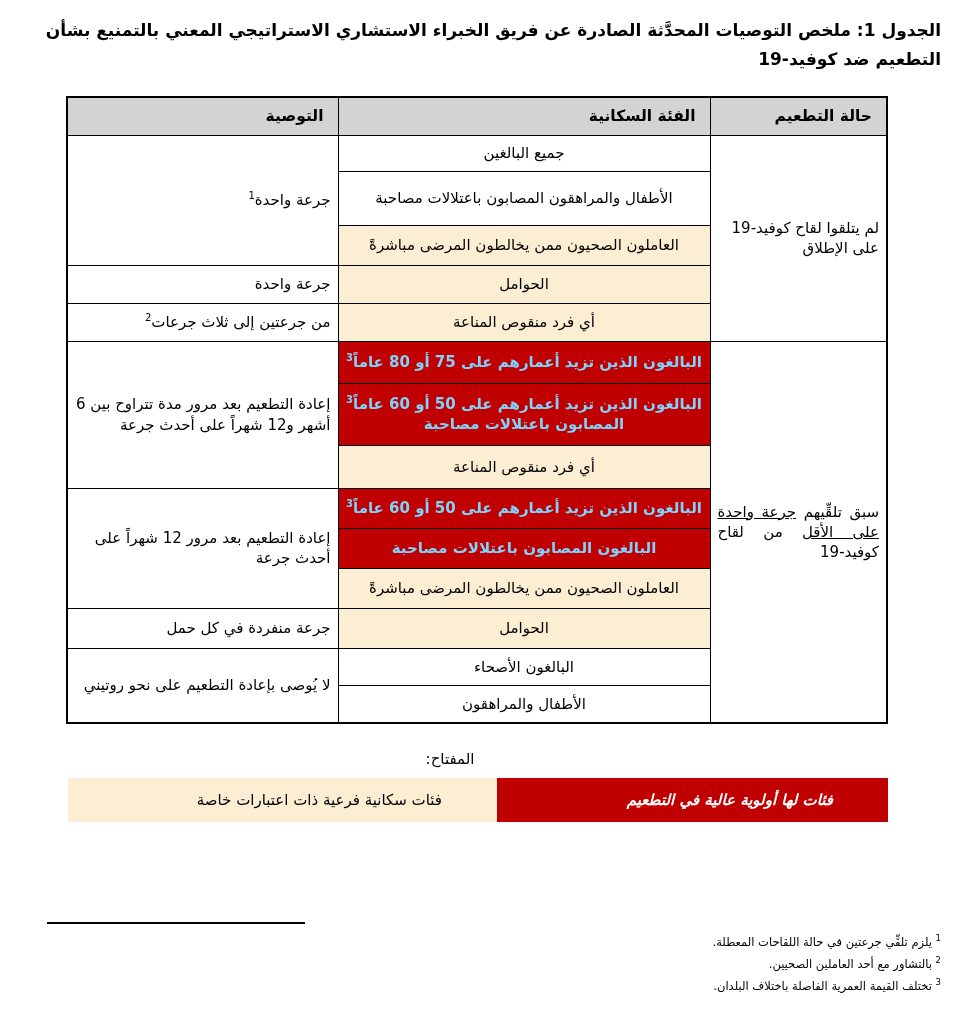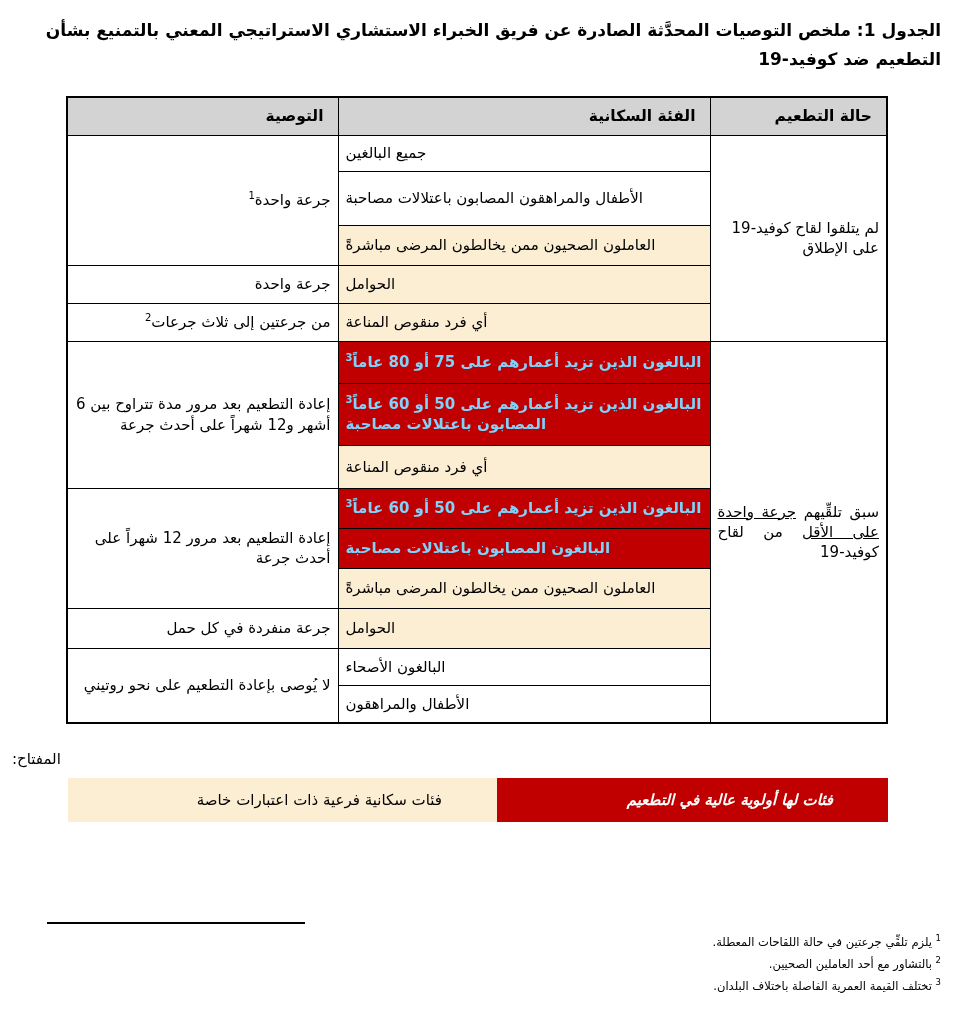--- a/index.html
+++ b/index.html
@@ -29,30 +29,30 @@
     border:1.5px solid #000;
     font-size:15px; line-height:1.35;
     vertical-align:middle;
     padding:3px 7px;
   }
   table.main th{
     background:var(--header_gray);
     font-weight:bold; text-align:right;
     padding:8px 14px 8px 6px; font-size:15.5px;
   }
-  td.pop{text-align:left;}
+  td.pop{text-align:center;}
   td.rec{text-align:right; padding:3px 10px;}
   td.status{text-align:right; padding:3px 8px;}
   td.status.justify{text-align:justify;}
   .cream{background:var(--cream);}
   .redcell{background:var(--red); color:#7dd3fc; font-weight:bold;}
   sup{font-size:10px; line-height:0;}
   .u{text-decoration:underline;}
   
-  .key-label{font-size:15px; margin:26px 53px 10px 0; text-align:left;}
+  .key-label{font-size:15px; margin:26px 53px 10px 0; text-align:center;}
   table.key{
     border-collapse:collapse; table-layout:fixed;
     width:820px; margin:0 53px 0 0;
   }
   table.key td{
     height:44px; font-size:15px; vertical-align:middle;
     text-align:right; padding:4px 55px 4px 12px;
   }
   td.key-red{width:391px; background:var(--red); color:#fff; font-weight:bold;font-style:italic;}
   td.key-cream{width:429px; background:var(--cream);}

